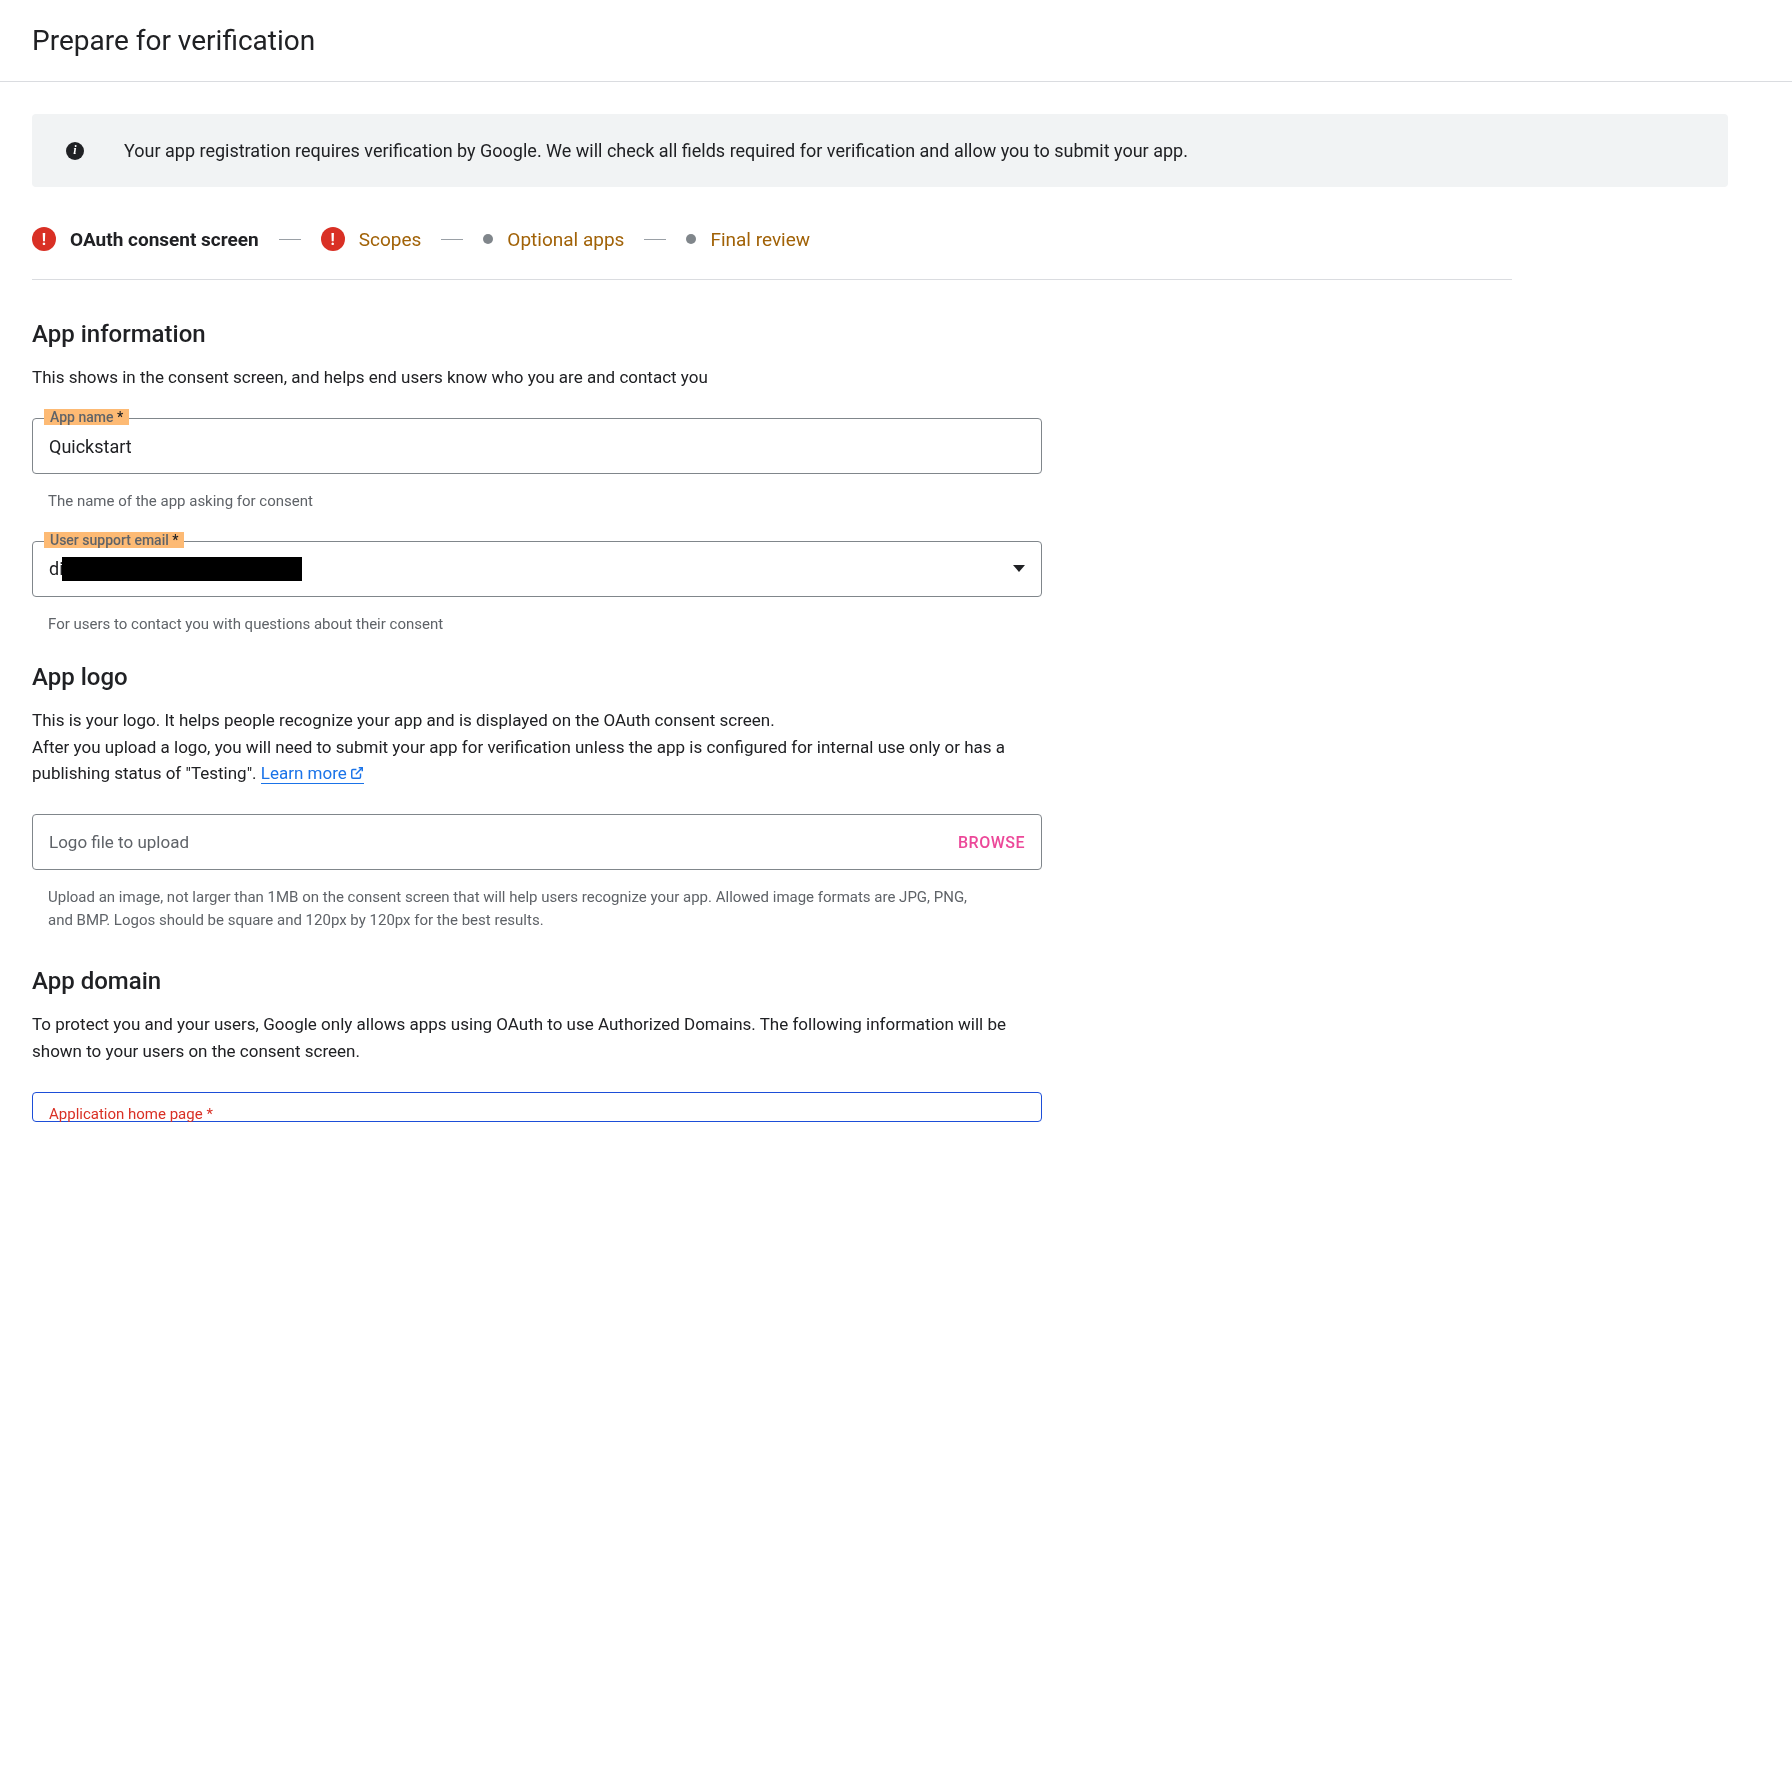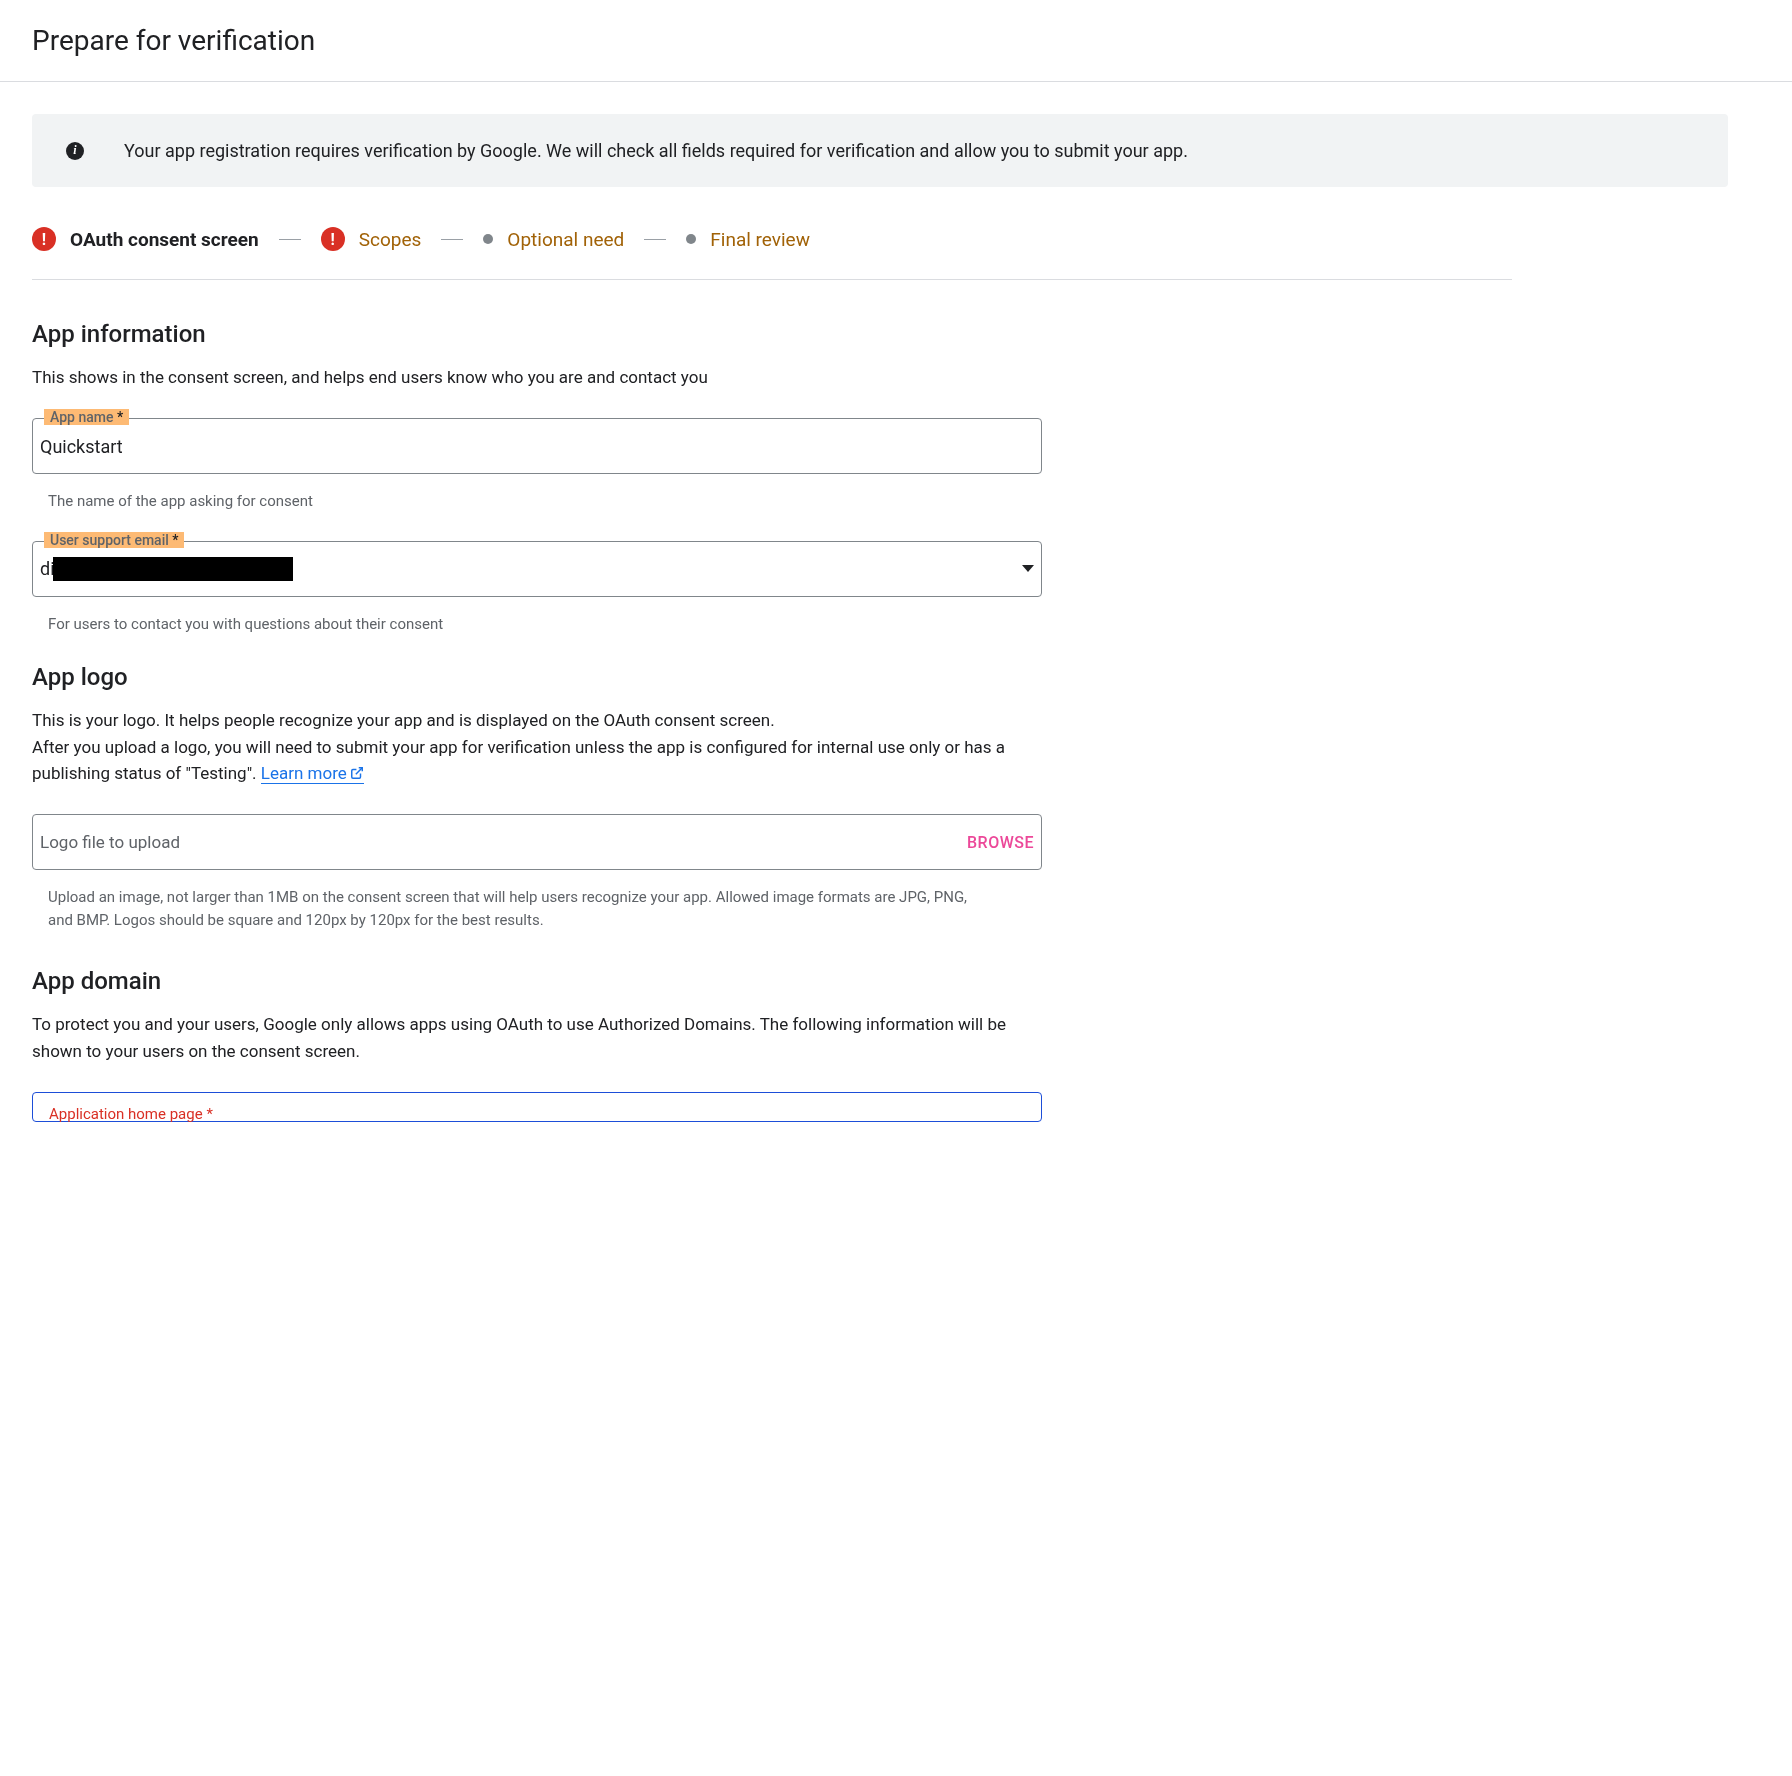--- a/index.html
+++ b/index.html
@@ -117,21 +117,21 @@
     font-size: 14px;
     color: #5f6368;
     font-weight: 500;
   }
   .field-label .req { color: #202124; }
   .text-input, .select-input, .file-input {
     width: 100%;
     height: 56px;
     border-radius: 4px;
     border: 1px solid #80868b;
-    padding: 0 7px;
+    padding: 0 16px;
     font-size: 18px;
     color: #202124;
     background: #fff;
     font-family: inherit;
   }
   .select-input {
     display: flex;
     align-items: center;
     justify-content: space-between;
     cursor: pointer;
@@ -219,21 +219,21 @@
       <span class="step-label active">OAuth consent screen</span>
     </div>
     <span class="step-connector"></span>
     <div class="step">
       <span class="step-circle-error">!</span>
       <span class="step-label">Scopes</span>
     </div>
     <span class="step-connector"></span>
     <div class="step">
       <span class="step-circle-dot"></span>
-      <span class="step-label">Optional need</span>
+      <span class="step-label">Optional apps</span>
     </div>
     <span class="step-connector"></span>
     <div class="step">
       <span class="step-circle-dot"></span>
       <span class="step-label">Final review</span>
     </div>
   </div>
 
   <div class="form-area">
 

